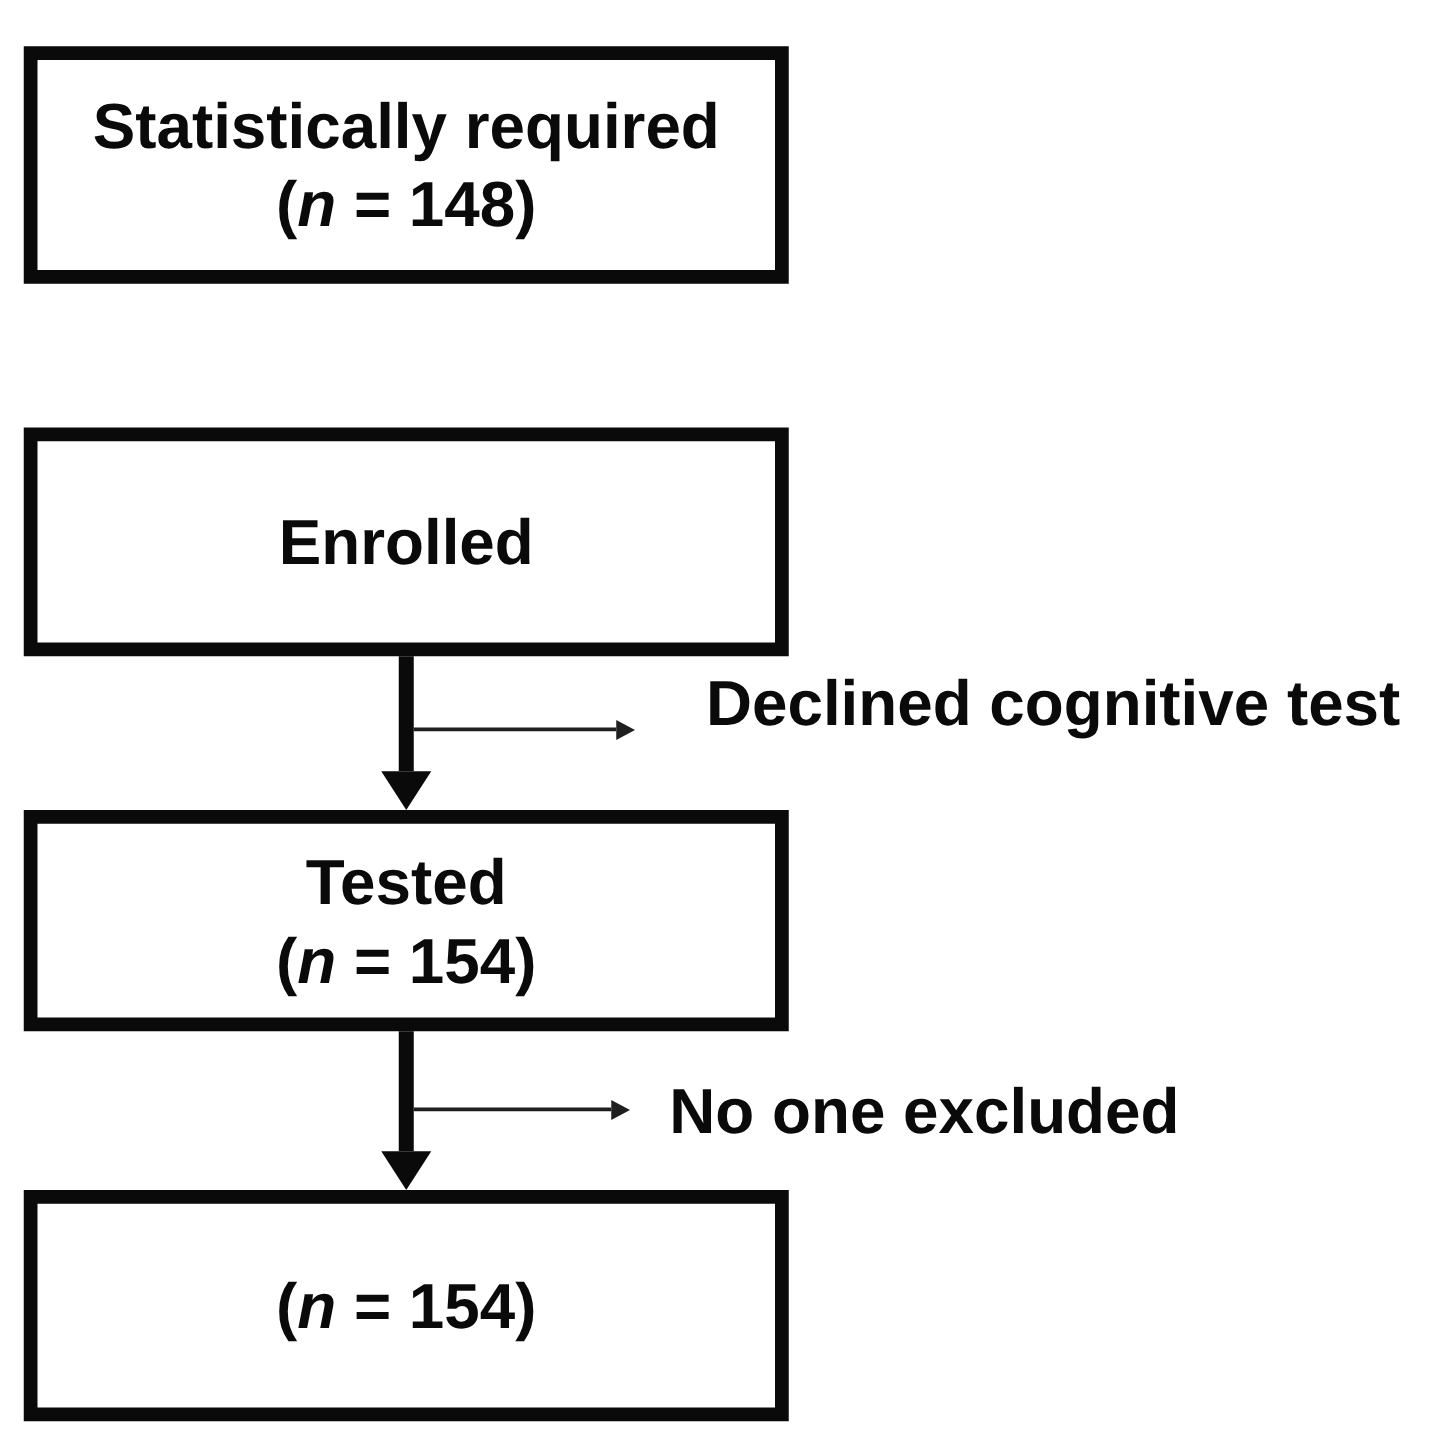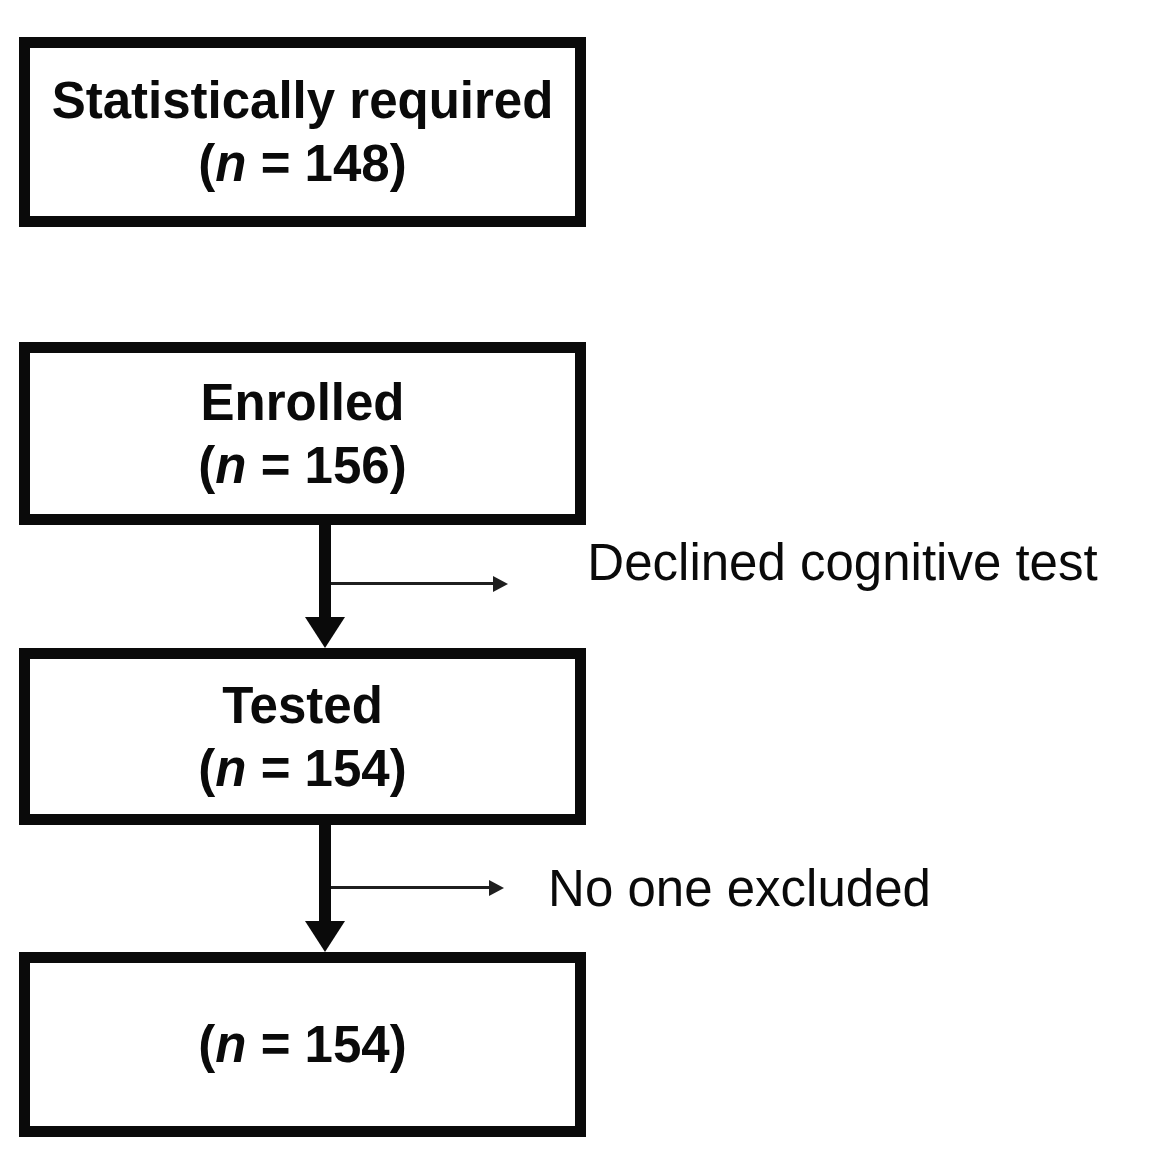--- a/index.html
+++ b/index.html
@@ -12,21 +12,21 @@
     position: relative;
     width: 1152px;
     height: 1165px;
     background: var(--bg);
     font-family: "Liberation Sans", sans-serif;
     overflow: hidden;
   }
   .box {
     position: absolute;
     left: 19px;
-    width: 567px;
+    width: 612px;
     box-sizing: border-box;
     border: 11px solid var(--ink);
     background: var(--bg);
     display: flex;
     flex-direction: column;
     align-items: center;
     justify-content: center;
     text-align: center;
     font-weight: bold;
     font-size: 51px;
@@ -74,21 +74,21 @@
     border-bottom: 8px solid transparent;
     border-left: 15px solid var(--thin);
   }
   .harrow-1 { top: 575px; }
   .harrow-1 .line { width: 162px; }
   .harrow-2 { top: 879px; }
   .harrow-2 .line { width: 158px; }
 
   .note {
     position: absolute;
-    font-weight: normal;
+    font-weight: bold;
     font-size: 51px;
     line-height: 64px;
     text-align: center;
     color: var(--ink);
     white-space: nowrap;
   }
   .note-1 { left: 550px; top: 531px; width: 585px; }
   .note-2 { left: 517px; top: 857px; width: 445px; }
 </style>
 </head>
@@ -96,21 +96,20 @@
 
 <div class="canvas">
 
   <div class="box box-1">
     <div>Statistically required</div>
     <div><span>(</span><span class="it">n</span><span> = </span><span>148</span><span>)</span></div>
   </div>
 
   <div class="box box-2">
     <div>Enrolled</div>
-    <div><span>(</span><span class="it">n</span><span> = </span><span>156</span><span>)</span></div>
   </div>
 
   <div class="varrow varrow-1">
     <div class="shaft"></div>
     <div class="head"></div>
   </div>
 
   <div class="harrow harrow-1">
     <div class="line"></div>
     <div class="tip"></div>

